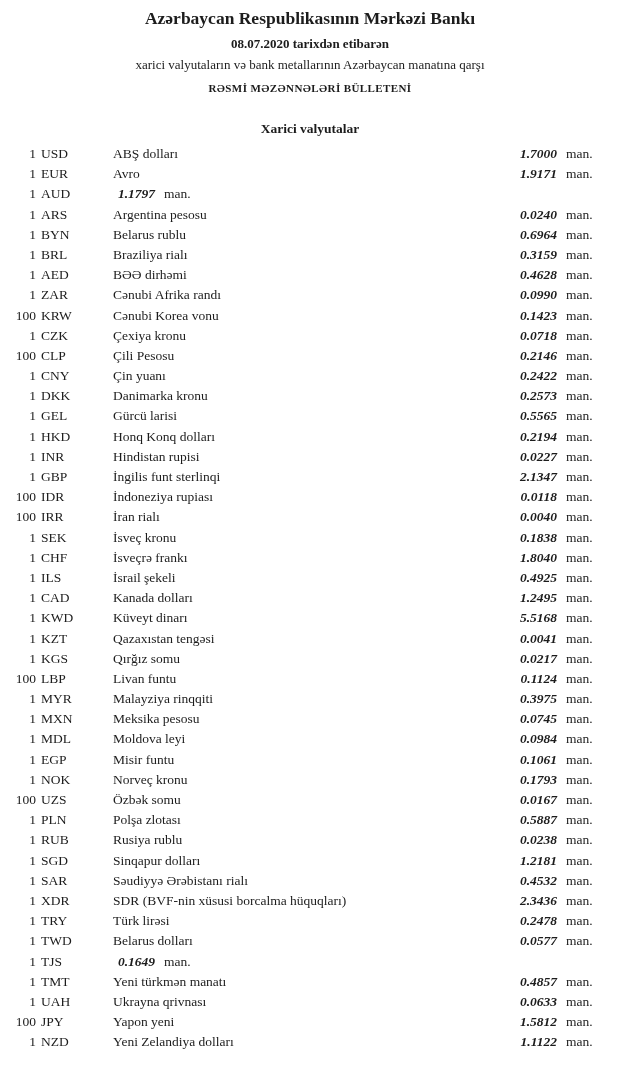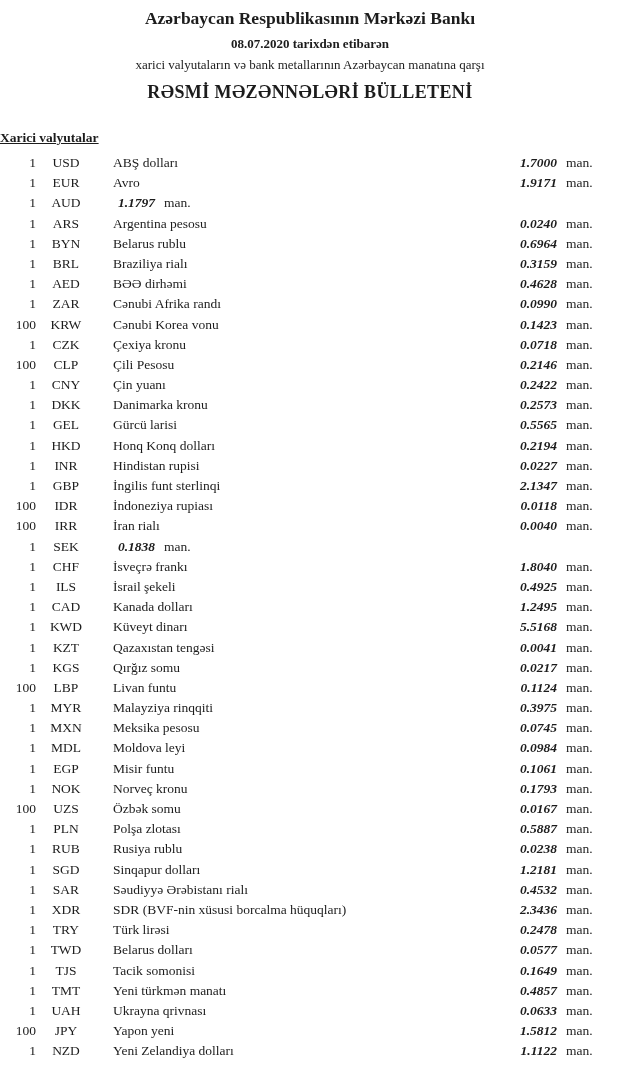--- a/index.html
+++ b/index.html
@@ -8,30 +8,29 @@
     height: 1066px;
     font-family: "Liberation Serif", serif;
     color: #1c1c1c;
     overflow: hidden;
   }
   .page { width: 620px; height: 974px; box-sizing: border-box; }
   .header { text-align: center; padding-top: 8px; }
   .title   { font-size: 17.5px; font-weight: 700; margin: 0 0 7px 0; }
   .date-line { font-size: 13px; font-weight: 700; margin: 0 0 5px 0; }
   .subtitle  { font-size: 13px; font-weight: 400; margin: 0 0 5px 0; }
-  .bulletin  { font-size: 18px; font-weight: 700; letter-spacing: 0.4px; margin: 9px; }
+  .bulletin  { font-size: 11px; font-weight: 700; letter-spacing: 0.4px; margin: 9px; }
   .section-title {
-    text-align: left; font-size: 13.5px; font-weight: 700;
+    text-align: center; font-size: 13.5px; font-weight: 700;
     margin: 27px 0 7px 0;
-    text-decoration: underline;
   }
   .rates { padding: 2px 16px 0 8px; }
   .row { display: flex; align-items: baseline; height: 20.2px; font-size: 13.5px; }
   .qty  { flex: 0 0 auto; width: 28px; text-align: right; }
-  .code { flex: 0 0 auto; width: 50px; text-align: center; margin-left: 5px; }
+  .code { flex: 0 0 auto; width: 50px; margin-left: 5px; }
   .name { flex: 1 1 auto; margin-left: 22px; white-space: nowrap; overflow: hidden; }
   .rate { flex: 0 0 auto; width: 64px; text-align: right; font-weight: 700; font-style: italic; }
   .unit { flex: 0 0 auto; width: 38px; margin-left: 9px; }
 </style>
 </head>
 <body>
 
 <div class="page">
   <div class="header">
     <p class="title">Azərbaycan Respublikasının Mərkəzi Bankı</p>
@@ -171,20 +170,21 @@
       <div class="row">
         <span class="qty">100</span>
         <span class="code">IRR</span>
         <span class="name">İran rialı</span>
         <span class="rate">0.0040</span>
         <span class="unit">man.</span>
       </div>
       <div class="row">
         <span class="qty">1</span>
         <span class="code">SEK</span>
+        <span class="name">İsveç kronu</span>
         <span class="rate">0.1838</span>
         <span class="unit">man.</span>
       </div>
       <div class="row">
         <span class="qty">1</span>
         <span class="code">CHF</span>
         <span class="name">İsveçrə frankı</span>
         <span class="rate">1.8040</span>
         <span class="unit">man.</span>
       </div>
@@ -317,21 +317,20 @@
       <div class="row">
         <span class="qty">1</span>
         <span class="code">TWD</span>
         <span class="name">Belarus dolları</span>
         <span class="rate">0.0577</span>
         <span class="unit">man.</span>
       </div>
       <div class="row">
         <span class="qty">1</span>
         <span class="code">TJS</span>
-        <span class="name">Tacik somonisi</span>
         <span class="rate">0.1649</span>
         <span class="unit">man.</span>
       </div>
       <div class="row">
         <span class="qty">1</span>
         <span class="code">TMT</span>
         <span class="name">Yeni türkmən manatı</span>
         <span class="rate">0.4857</span>
         <span class="unit">man.</span>
       </div>

